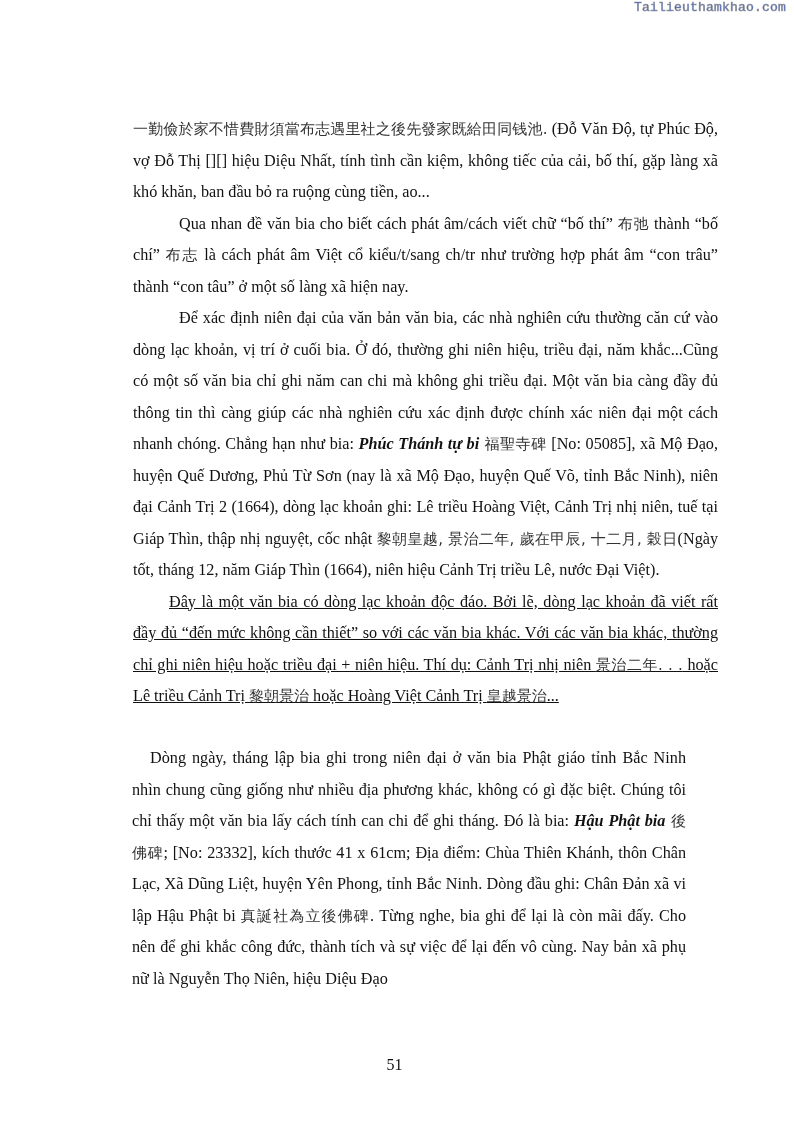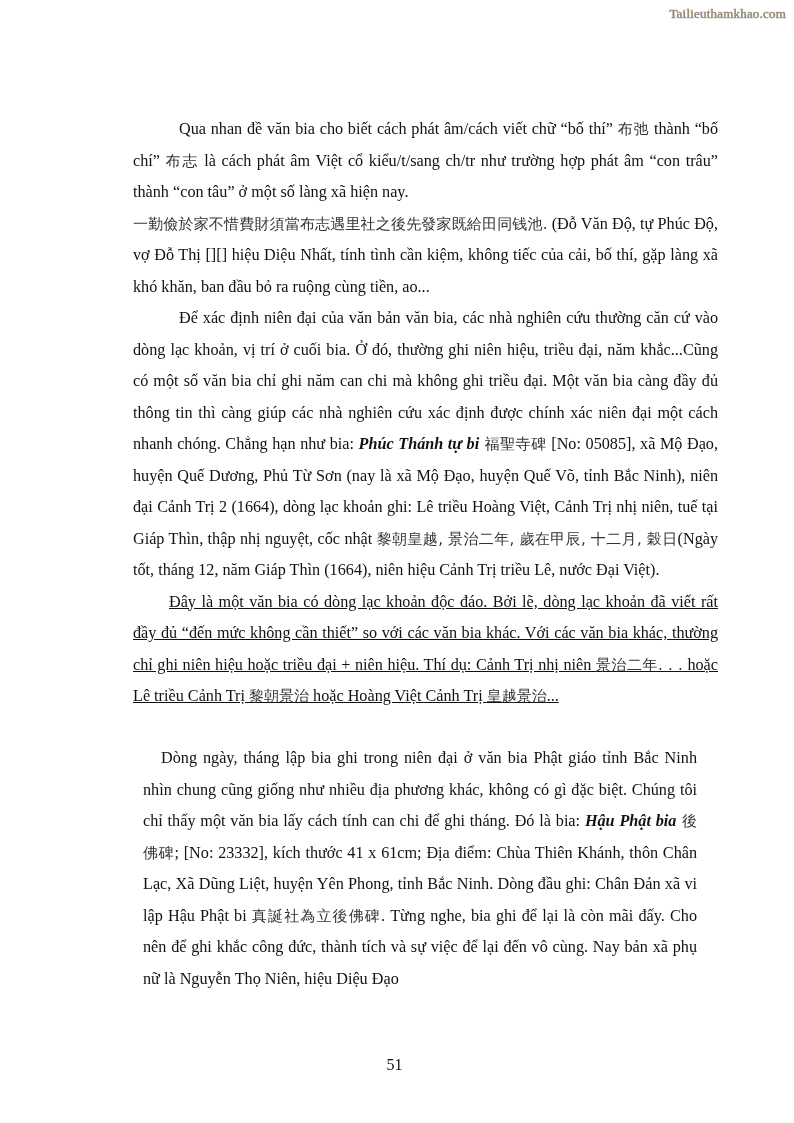--- a/index.html
+++ b/index.html
@@ -10,25 +10,25 @@
     body {
       width: 794px;
       height: 1123px;
       position: relative;
       overflow: hidden;
       font-family: "Liberation Serif", "DejaVu Serif", serif;
       color: #111111;
     }
     .watermark {
       position: absolute;
-      top: 6px;
+      top: 0;
       right: 8px;
-      font-family: Liberation Serif, serif;
+      font-family: Liberation Mono, monospace;
       font-size: 13px;
-      color: #a16207;
+      color: #1d4ed8;
       -webkit-text-stroke: 0.6px #9a9a9a;
       letter-spacing: 0.2px;
     }
     .page {
       position: absolute;
       left: 133px;
       top: 114px;
       width: 585px;
     }
     .p {
@@ -37,43 +37,43 @@
       text-align: justify;
       margin: 0;
     }
     .p.indent { text-indent: 46px; }
     .p.indent-sm { text-indent: 36px; text-decoration: underline; }
     .p.italic { font-style: italic; text-align: left; }
     .it { font-style: italic; font-weight: bold; }
     .han { font-family: "DejaVu Sans", sans-serif; font-size: 15px; color: #333; }
     .last-para {
       position: absolute;
-      left: 143px;
+      left: 132px;
       top: 743px;
       width: 554px;
     }
     .last-para .p { text-indent: 18px; }
     .page-number {
       position: absolute;
       left: 0;
       width: 789px;
       top: 1056px;
       text-align: center;
       font-size: 16px;
     }
   </style>
 </head>
 <body>
 
 <div class="watermark">Tailieuthamkhao.com</div>
 
 <div class="page">
+  <p class="p"><span class="han">一勤儉於家不惜費財須當布志遇里社之後先發家既給田同钱池.</span><span> (Đỗ Văn Độ, tự Phúc Độ, vợ Đỗ Thị [][] hiệu Diệu Nhất, tính tình cần kiệm, không tiếc của cải, bố thí, gặp làng xã khó khăn, ban đầu bỏ ra ruộng cùng tiền, ao...</span></p>
+
   <p class="p indent"><span>Qua nhan đề văn bia cho biết cách phát âm/cách viết chữ “bố thí” </span><span class="han">布弛</span><span> thành “bố chí” </span><span class="han">布志</span><span> là cách phát âm Việt cổ kiểu/t/sang ch/tr như trường hợp phát âm “con trâu” thành “con tâu” ở một số làng xã hiện nay.</span></p>
-
-  <p class="p"><span class="han">一勤儉於家不惜費財須當布志遇里社之後先發家既給田同钱池.</span><span> (Đỗ Văn Độ, tự Phúc Độ, vợ Đỗ Thị [][] hiệu Diệu Nhất, tính tình cần kiệm, không tiếc của cải, bố thí, gặp làng xã khó khăn, ban đầu bỏ ra ruộng cùng tiền, ao...</span></p>
 
   <p class="p italic"></p>
 
   <p class="p indent"><span>Để xác định niên đại của văn bản văn bia, các nhà nghiên cứu thường căn cứ vào dòng lạc khoản, vị trí ở cuối bia. Ở đó, thường ghi niên hiệu, triều đại, năm khắc...Cũng có một số văn bia chỉ ghi năm can chi mà không ghi triều đại. Một văn bia càng đầy đủ thông tin thì càng giúp các nhà nghiên cứu xác định được chính xác niên đại một cách nhanh chóng. Chẳng hạn như bia: </span><span class="it">Phúc Thánh tự bi</span><span class="han"> 福聖寺碑</span><span> [No: 05085], xã Mộ Đạo, huyện Quế Dương, Phủ Từ Sơn (nay là xã Mộ Đạo, huyện Quế Võ, tỉnh Bắc Ninh), niên đại Cảnh Trị 2 (1664), dòng lạc khoản ghi: Lê triều Hoàng Việt, Cảnh Trị nhị niên, tuế tại Giáp Thìn, thập nhị nguyệt, cốc nhật </span><span class="han">黎朝皇越, 景治二年, 歲在甲辰, 十二月, 穀日</span><span>(Ngày tốt, tháng 12, năm Giáp Thìn (1664), niên hiệu Cảnh Trị triều Lê, nước Đại Việt).</span></p>
 
   <p class="p indent-sm"><span>Đây là một văn bia có dòng lạc khoản độc đáo. Bởi lẽ, dòng lạc khoản đã viết rất đầy đủ “đến mức không cần thiết” so với các văn bia khác. Với các văn bia khác, thường chỉ ghi niên hiệu hoặc triều đại + niên hiệu. Thí dụ: Cảnh Trị nhị niên </span><span class="han">景治二年. . .</span><span> hoặc Lê triều Cảnh Trị </span><span class="han">黎朝景治</span><span> hoặc Hoàng Việt Cảnh Trị </span><span class="han">皇越景治</span><span>...</span></p>
 </div>
 
 <div class="last-para">
   <p class="p"><span>Dòng ngày, tháng lập bia ghi trong niên đại ở văn bia Phật giáo tỉnh Bắc Ninh nhìn chung cũng giống như nhiều địa phương khác, không có gì đặc biệt. Chúng tôi chỉ thấy một văn bia lấy cách tính can chi để ghi tháng. Đó là bia: </span><span class="it">Hậu Phật bia</span><span class="han"> 後佛碑</span><span>; [No: 23332], kích thước 41 x 61cm; Địa điểm: Chùa Thiên Khánh, thôn Chân Lạc, Xã Dũng Liệt, huyện Yên Phong, tỉnh Bắc Ninh. Dòng đầu ghi: Chân Đản xã vi lập Hậu Phật bi </span><span class="han">真誕社為立後佛碑</span><span>. Từng nghe, bia ghi để lại là còn mãi  đấy. Cho nên để ghi khắc công đức, thành tích và sự việc để lại đến vô cùng. Nay bản xã phụ nữ là Nguyễn Thọ Niên, hiệu Diệu Đạo</span></p>

